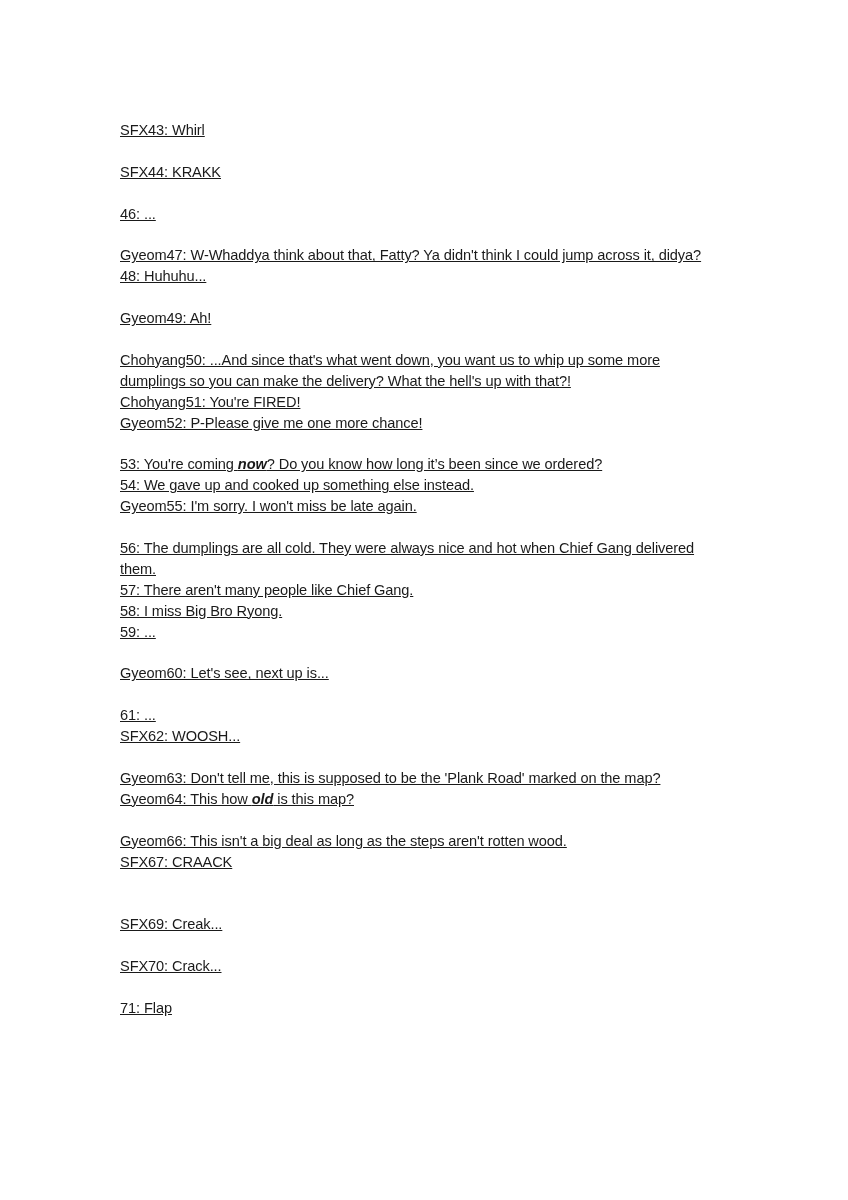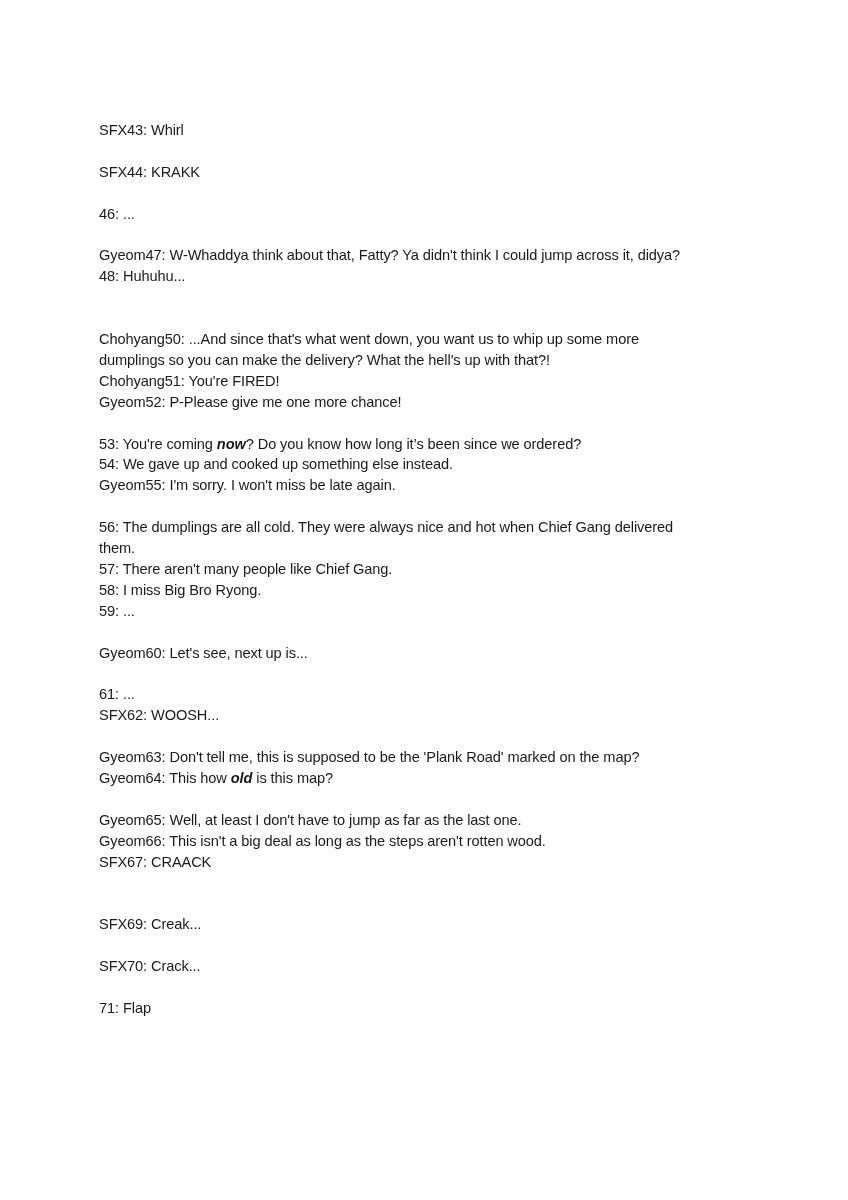--- a/index.html
+++ b/index.html
@@ -12,22 +12,23 @@
     width: 848px;
     height: 1200px;
     background: #ffffff;
     overflow: hidden;
     font-family: "Liberation Sans", "DejaVu Sans", sans-serif;
     color: #1a1a1a;
   }
   .doc-body {
     position: absolute;
     top: 120px;
-    left: 99px;
+    left: 120px;
     width: 660px;
+    text-decoration: underline;
   }
   .line {
     font-size: 14.6px;
     line-height: 20.9px;
     min-height: 20.9px;
     letter-spacing: -0.1px;
     white-space: pre;
     color: #1a1a1a;
   }
   .line .em {
@@ -43,20 +44,21 @@
   <div class="doc-body">
       <div class="line"><span>SFX43: Whirl</span></div>
       <div class="line"></div>
       <div class="line"><span>SFX44: KRAKK</span></div>
       <div class="line"></div>
       <div class="line"><span>46: ...</span></div>
       <div class="line"></div>
       <div class="line"><span>Gyeom47: W-Whaddya think about that, Fatty? Ya didn't think I could jump across it, didya?</span></div>
       <div class="line"><span>48: Huhuhu...</span></div>
       <div class="line"></div>
+      <div class="line"><span>Gyeom49: Ah!</span></div>
       <div class="line"></div>
       <div class="line"><span>Chohyang50: ...And since that's what went down, you want us to whip up some more</span></div>
       <div class="line"><span>dumplings so you can make the delivery? What the hell's up with that?!</span></div>
       <div class="line"><span>Chohyang51: You're FIRED!</span></div>
       <div class="line"><span>Gyeom52: P-Please give me one more chance!</span></div>
       <div class="line"></div>
       <div class="line"><span>53: You're coming </span><span class="em">now</span><span>? Do you know how long it’s been since we ordered?</span></div>
       <div class="line"><span>54: We gave up and cooked up something else instead.</span></div>
       <div class="line"><span>Gyeom55: I'm sorry. I won't miss be late again.</span></div>
       <div class="line"></div>
@@ -67,21 +69,20 @@
       <div class="line"><span>59: ...</span></div>
       <div class="line"></div>
       <div class="line"><span>Gyeom60: Let's see, next up is...</span></div>
       <div class="line"></div>
       <div class="line"><span>61: ...</span></div>
       <div class="line"><span>SFX62: WOOSH...</span></div>
       <div class="line"></div>
       <div class="line"><span>Gyeom63: Don't tell me, this is supposed to be the 'Plank Road' marked on the map?</span></div>
       <div class="line"><span>Gyeom64: This how </span><span class="em">old</span><span> is this map?</span></div>
       <div class="line"></div>
-      <div class="line"><span>Gyeom65: Well, at least I don't have to jump as far as the last one.</span></div>
       <div class="line"><span>Gyeom66: This isn't a big deal as long as the steps aren't rotten wood.</span></div>
       <div class="line"><span>SFX67: CRAACK</span></div>
       <div class="line"></div>
       <div class="line"></div>
       <div class="line"><span>SFX69: Creak...</span></div>
       <div class="line"></div>
       <div class="line"><span>SFX70: Crack...</span></div>
       <div class="line"></div>
       <div class="line"><span>71: Flap</span></div>
     </div>

